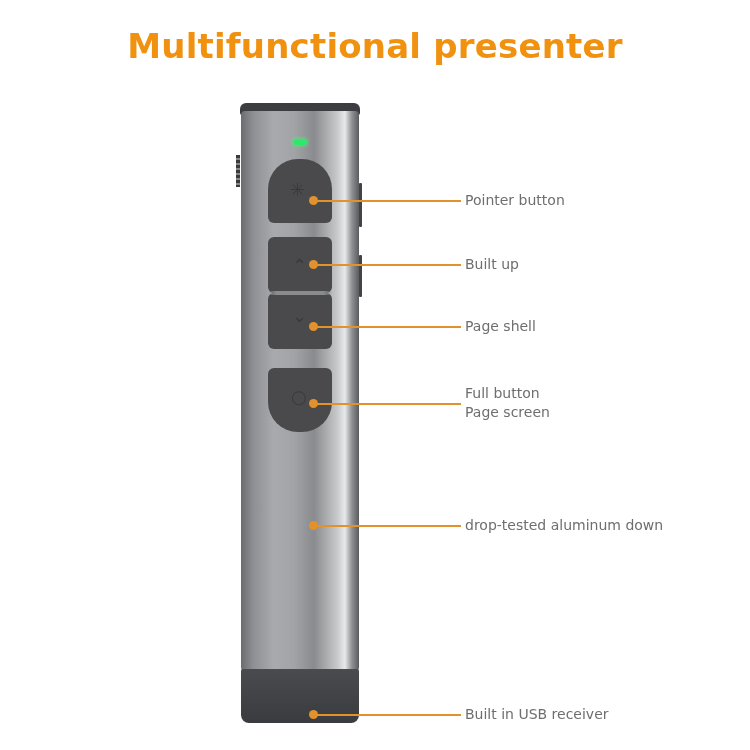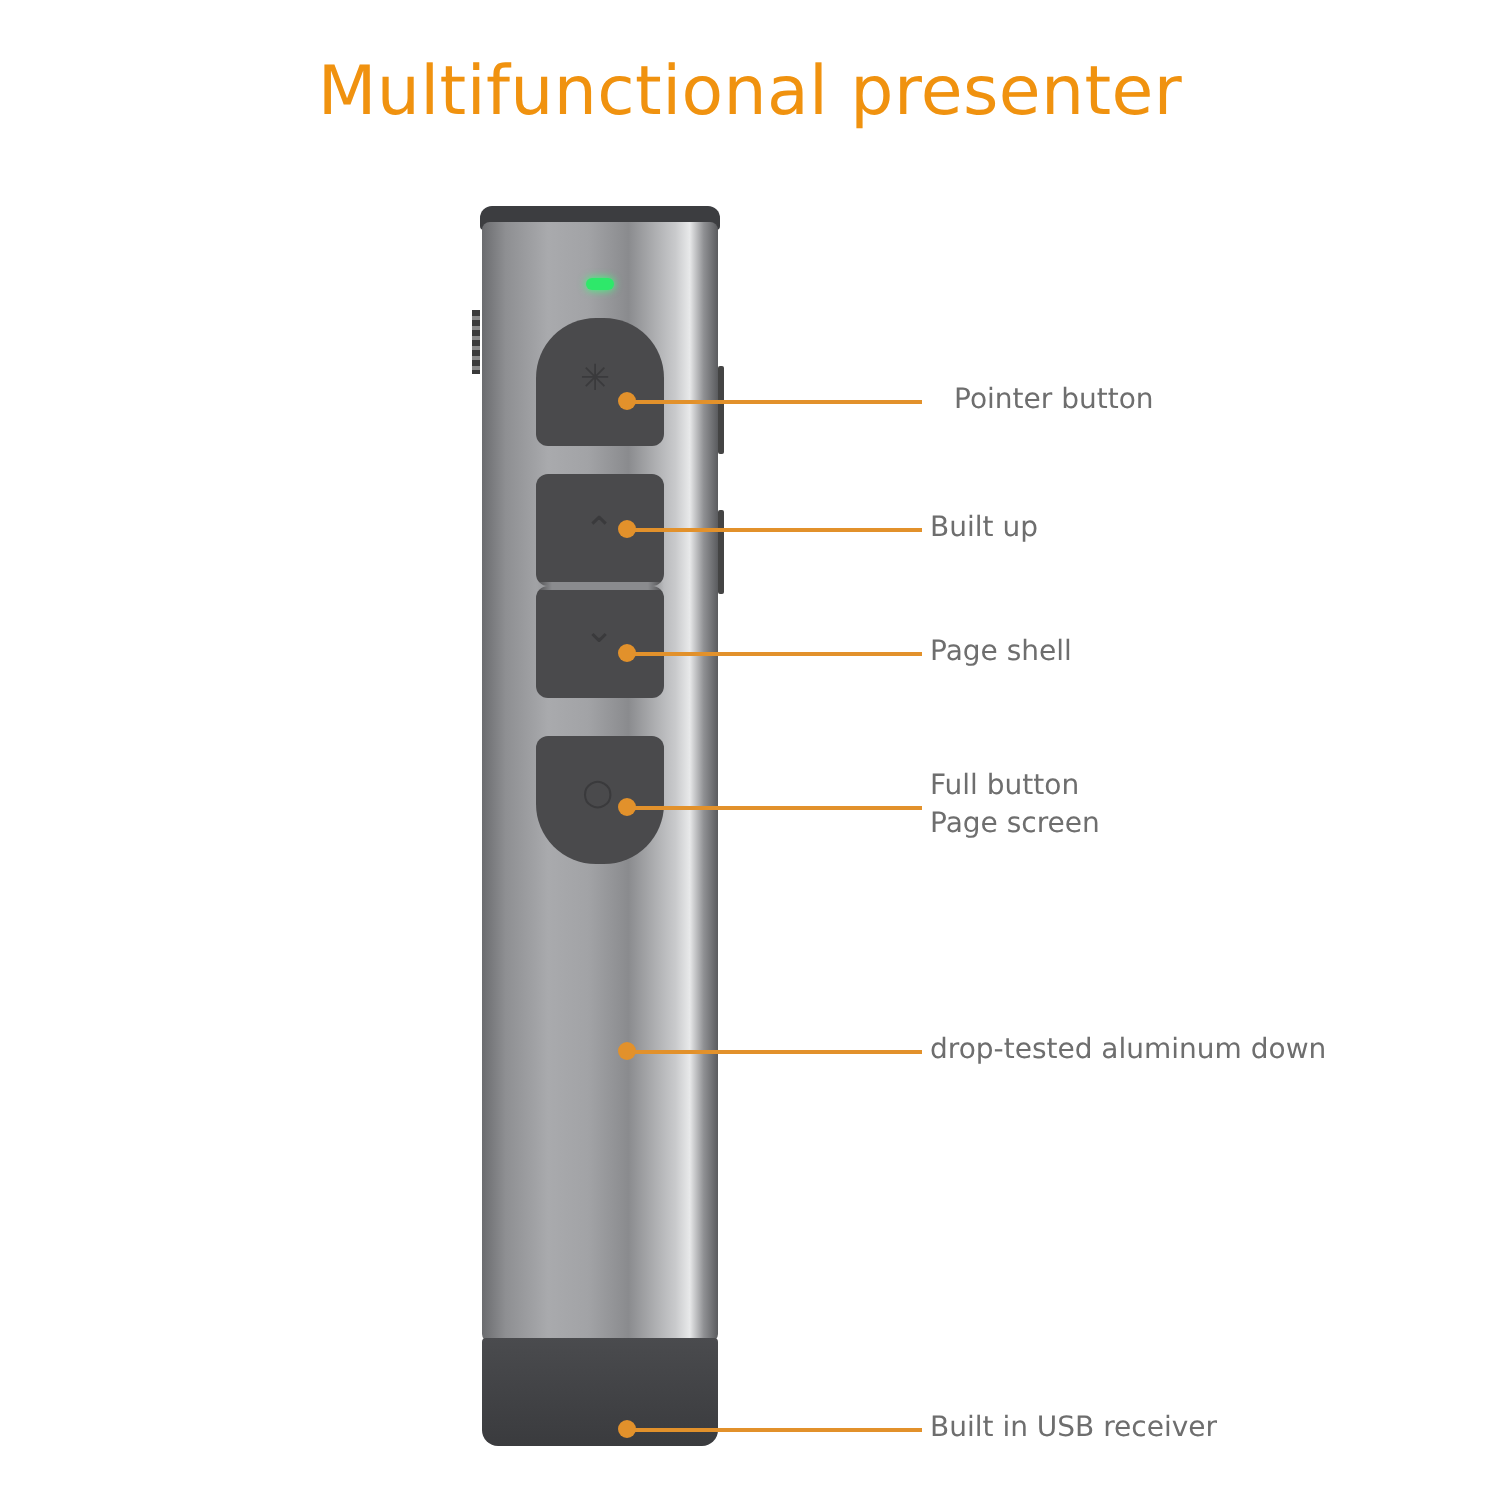--- a/index.html
+++ b/index.html
@@ -1,17 +1,17 @@
 <!DOCTYPE html>
 <html><head>
 <meta charset="utf-8">
 <style>
   html, body { margin: 0; padding: 0; background: #ffffff; }
   body { width: 750px; height: 750px; position: relative; overflow: hidden; font-family: "DejaVu Sans", sans-serif; }
-  .title { position: absolute; left: 0; width: 750px; top: 26px; text-align: center; font-size: 34px; font-weight: normal; color: #f0920f; letter-spacing: 0.2px; }
+  .title { position: absolute; left: 0; width: 750px; top: 26px; text-align: center; font-size: 34px; font-weight: bold; color: #f0920f; letter-spacing: 0.2px; }
   .device { position: absolute; left: 240px; top: 103px; width: 120px; height: 620px; }
   .cap-top { position: absolute; left: 0; top: 0; width: 120px; height: 12px; background: #3c3d40; border-radius: 6px 6px 2px 2px; }
   .body-shell { position: absolute; left: 1px; top: 8px; width: 118px; height: 560px; border-radius: 4px;
     background: linear-gradient(90deg, #6b6c6f 0%, #8e8f92 10%, #a9aaad 28%, #a2a3a6 45%, #8a8b8e 62%, #c9cacc 82%, #e8e9ea 88%, #8f9093 94%, #5a5b5e 100%); }
   .cap-bottom { position: absolute; left: 1px; top: 566px; width: 118px; height: 54px; background: linear-gradient(180deg,#4a4b4e,#3a3b3e); border-radius: 2px 2px 8px 8px; }
   .led { position: absolute; left: 53px; top: 36px; width: 14px; height: 6px; border-radius: 3px; background: #2ee86a; box-shadow: 0 0 4px #3cff7a; }
   .side-grip { position: absolute; left: -4px; top: 52px; width: 4px; height: 32px; background: repeating-linear-gradient(180deg,#3a3a3a 0 3px,#888 3px 5px); }
   .side-btn { position: absolute; left: 119px; width: 3px; background: #444; border-radius: 1px; }
   .btn { position: absolute; left: 28px; width: 64px; background: #4a4a4c; }
   .btn-pointer { top: 56px; height: 64px; border-radius: 30px 30px 6px 6px; }
@@ -48,21 +48,21 @@
     <span class="glyph" style="left:24px;top:14px;">⌄</span>
   </div>
   <div class="btn-sep"></div>
   <div class="btn btn-screen">
     <span class="glyph" style="left:23px;top:20px;">○</span>
   </div>
 </div>
 
 <div class="dot" style="left:309px;top:196px;"></div>
 <div class="callout-line" style="left:313px;top:200px;width:148px;"></div>
-<div class="label" style="left:465px;top:191px;margin-left:12px;">Pointer button</div>
+<div class="label" style="left:465px;top:191px;">Pointer button</div>
 
 <div class="dot" style="left:309px;top:260px;"></div>
 <div class="callout-line" style="left:313px;top:264px;width:148px;"></div>
 <div class="label" style="left:465px;top:255px;">Built up</div>
 
 <div class="dot" style="left:309px;top:322px;"></div>
 <div class="callout-line" style="left:313px;top:326px;width:148px;"></div>
 <div class="label" style="left:465px;top:317px;">Page shell</div>
 
 <div class="dot" style="left:309px;top:399px;"></div>

